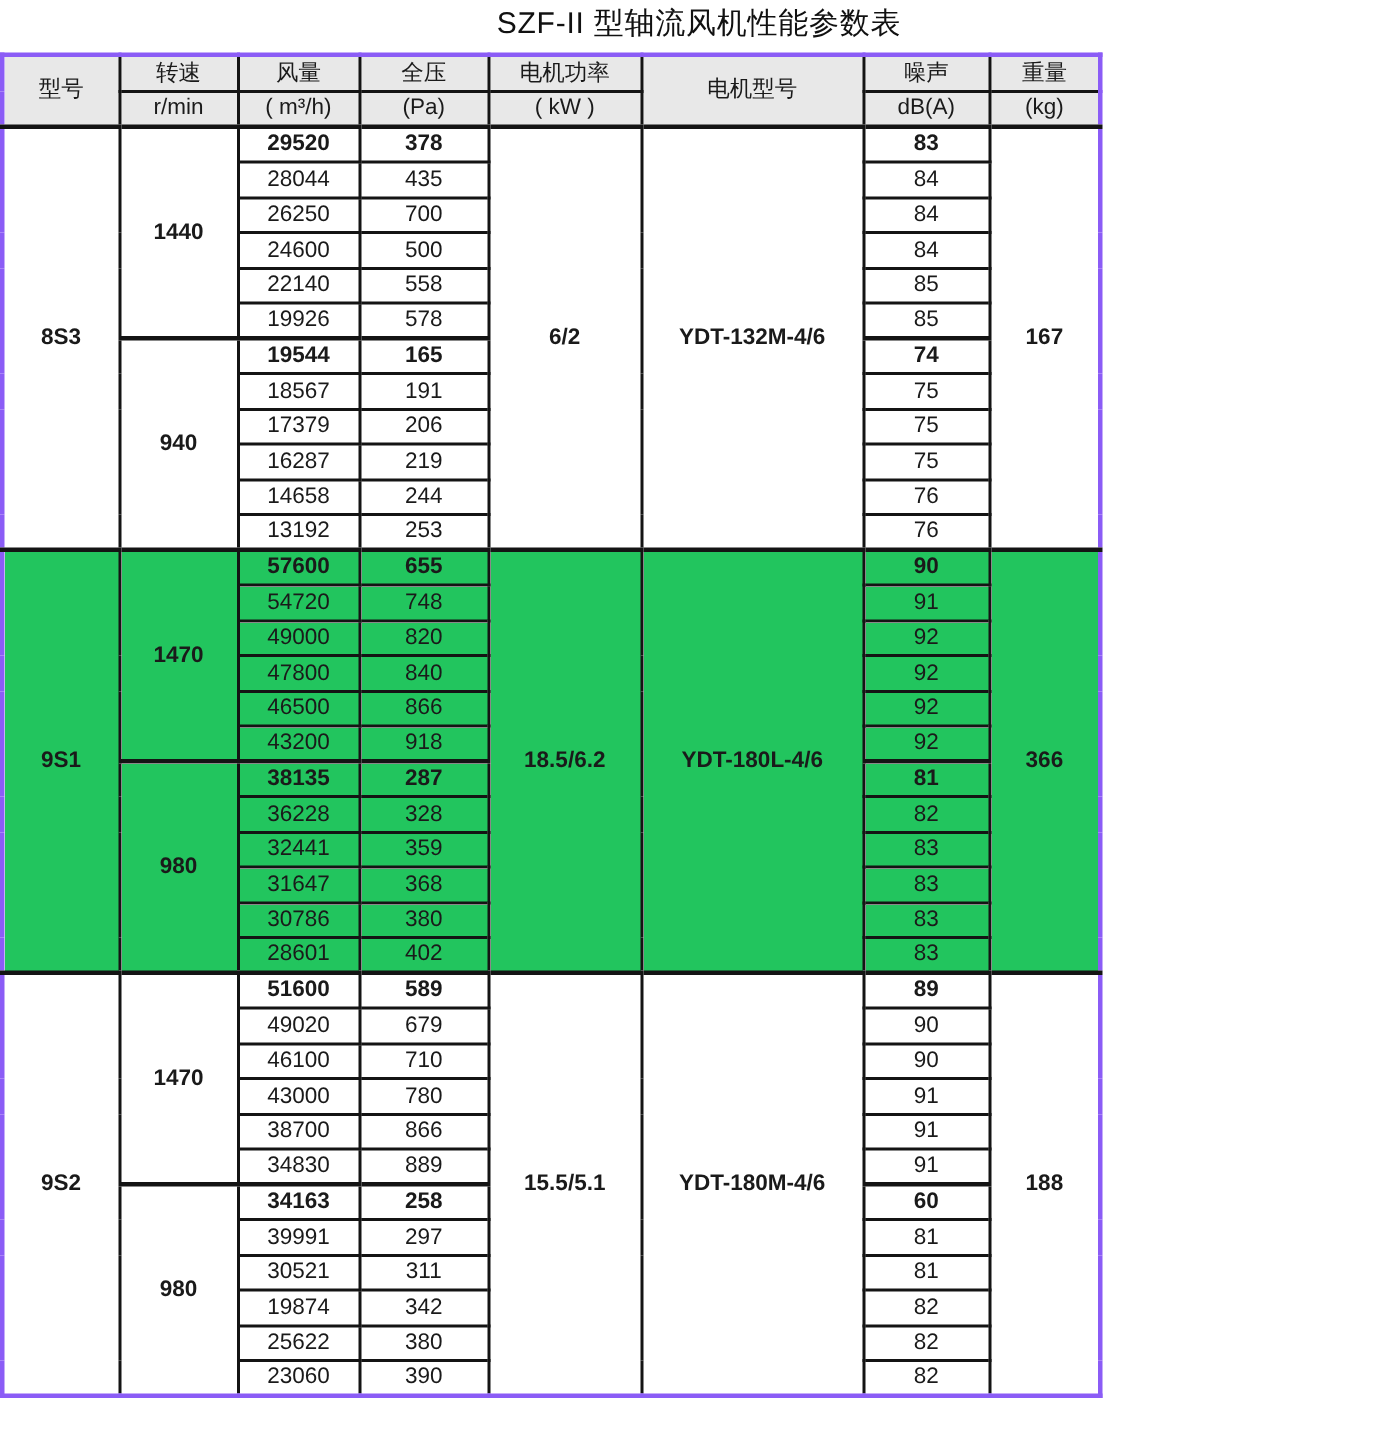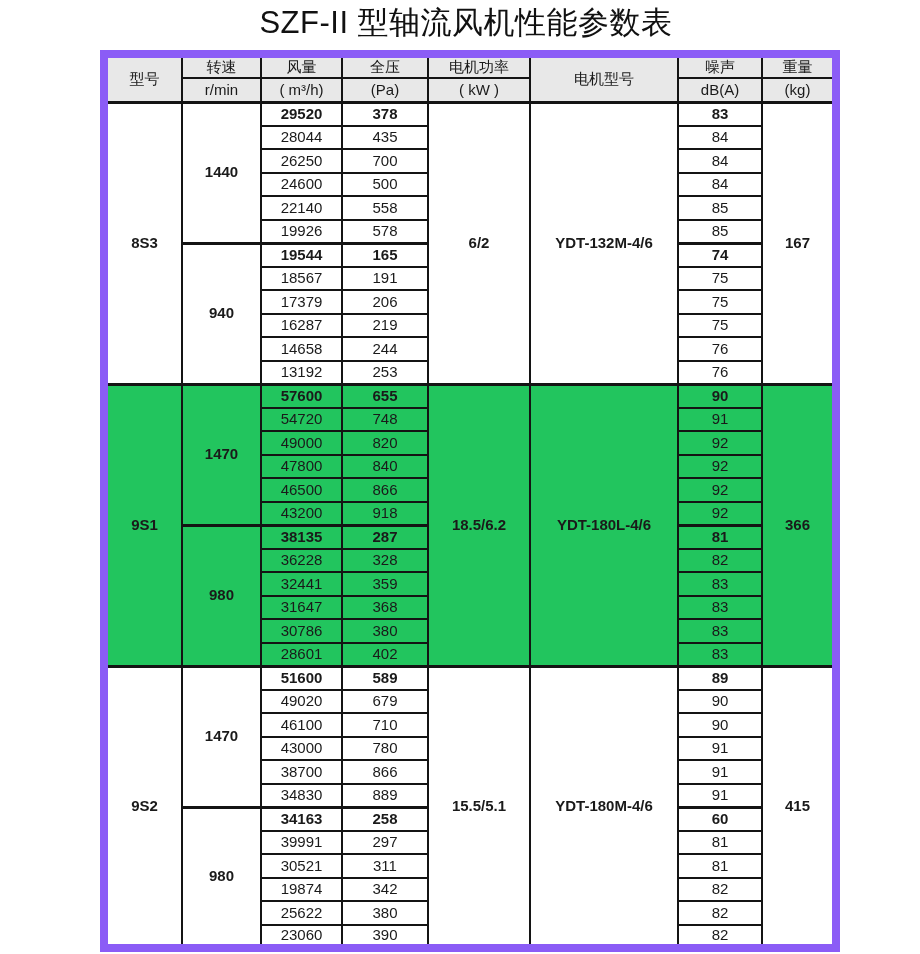--- a/index.html
+++ b/index.html
@@ -13,32 +13,31 @@
     position: relative;
     width: 920px;
     height: 954px;
     background: #ffffff;
     overflow: hidden;
   }
   .title {
     width: 732px;
     margin: 2px 0 6px 100px;
     text-align: center;
-    font-size: 31px;
+    font-size: 20px;
     font-weight: 500;
     letter-spacing: 0.5px;
     color: #111111;
     white-space: nowrap;
   }
   table.perf {
-    margin-left: 100px;
     border-collapse: collapse;
     table-layout: fixed;
     width: 732px;
-    border: 8px solid #8b5cf6;
+    border: 3px solid #8b5cf6;
   }
   table.perf th, table.perf td {
     border: 2px solid #141414;
     padding: 0;
     text-align: center;
     vertical-align: middle;
     font-weight: normal;
     font-size: 15px;
     line-height: 1.1;
     overflow: hidden;
@@ -223,21 +222,21 @@
           <td>83</td>
         </tr>
         <tr class="block-start">
           <td rowspan="12">9S2</td>
           <td rowspan="6">1470</td>
           <td>51600</td>
           <td>589</td>
           <td rowspan="12">15.5/5.1</td>
           <td rowspan="12">YDT-180M-4/6</td>
           <td>89</td>
-          <td rowspan="12">415</td>
+          <td rowspan="12">188</td>
         </tr>
         <tr>
           <td>49020</td>
           <td>679</td>
           <td>90</td>
         </tr>
         <tr>
           <td>46100</td>
           <td>710</td>
           <td>90</td>

